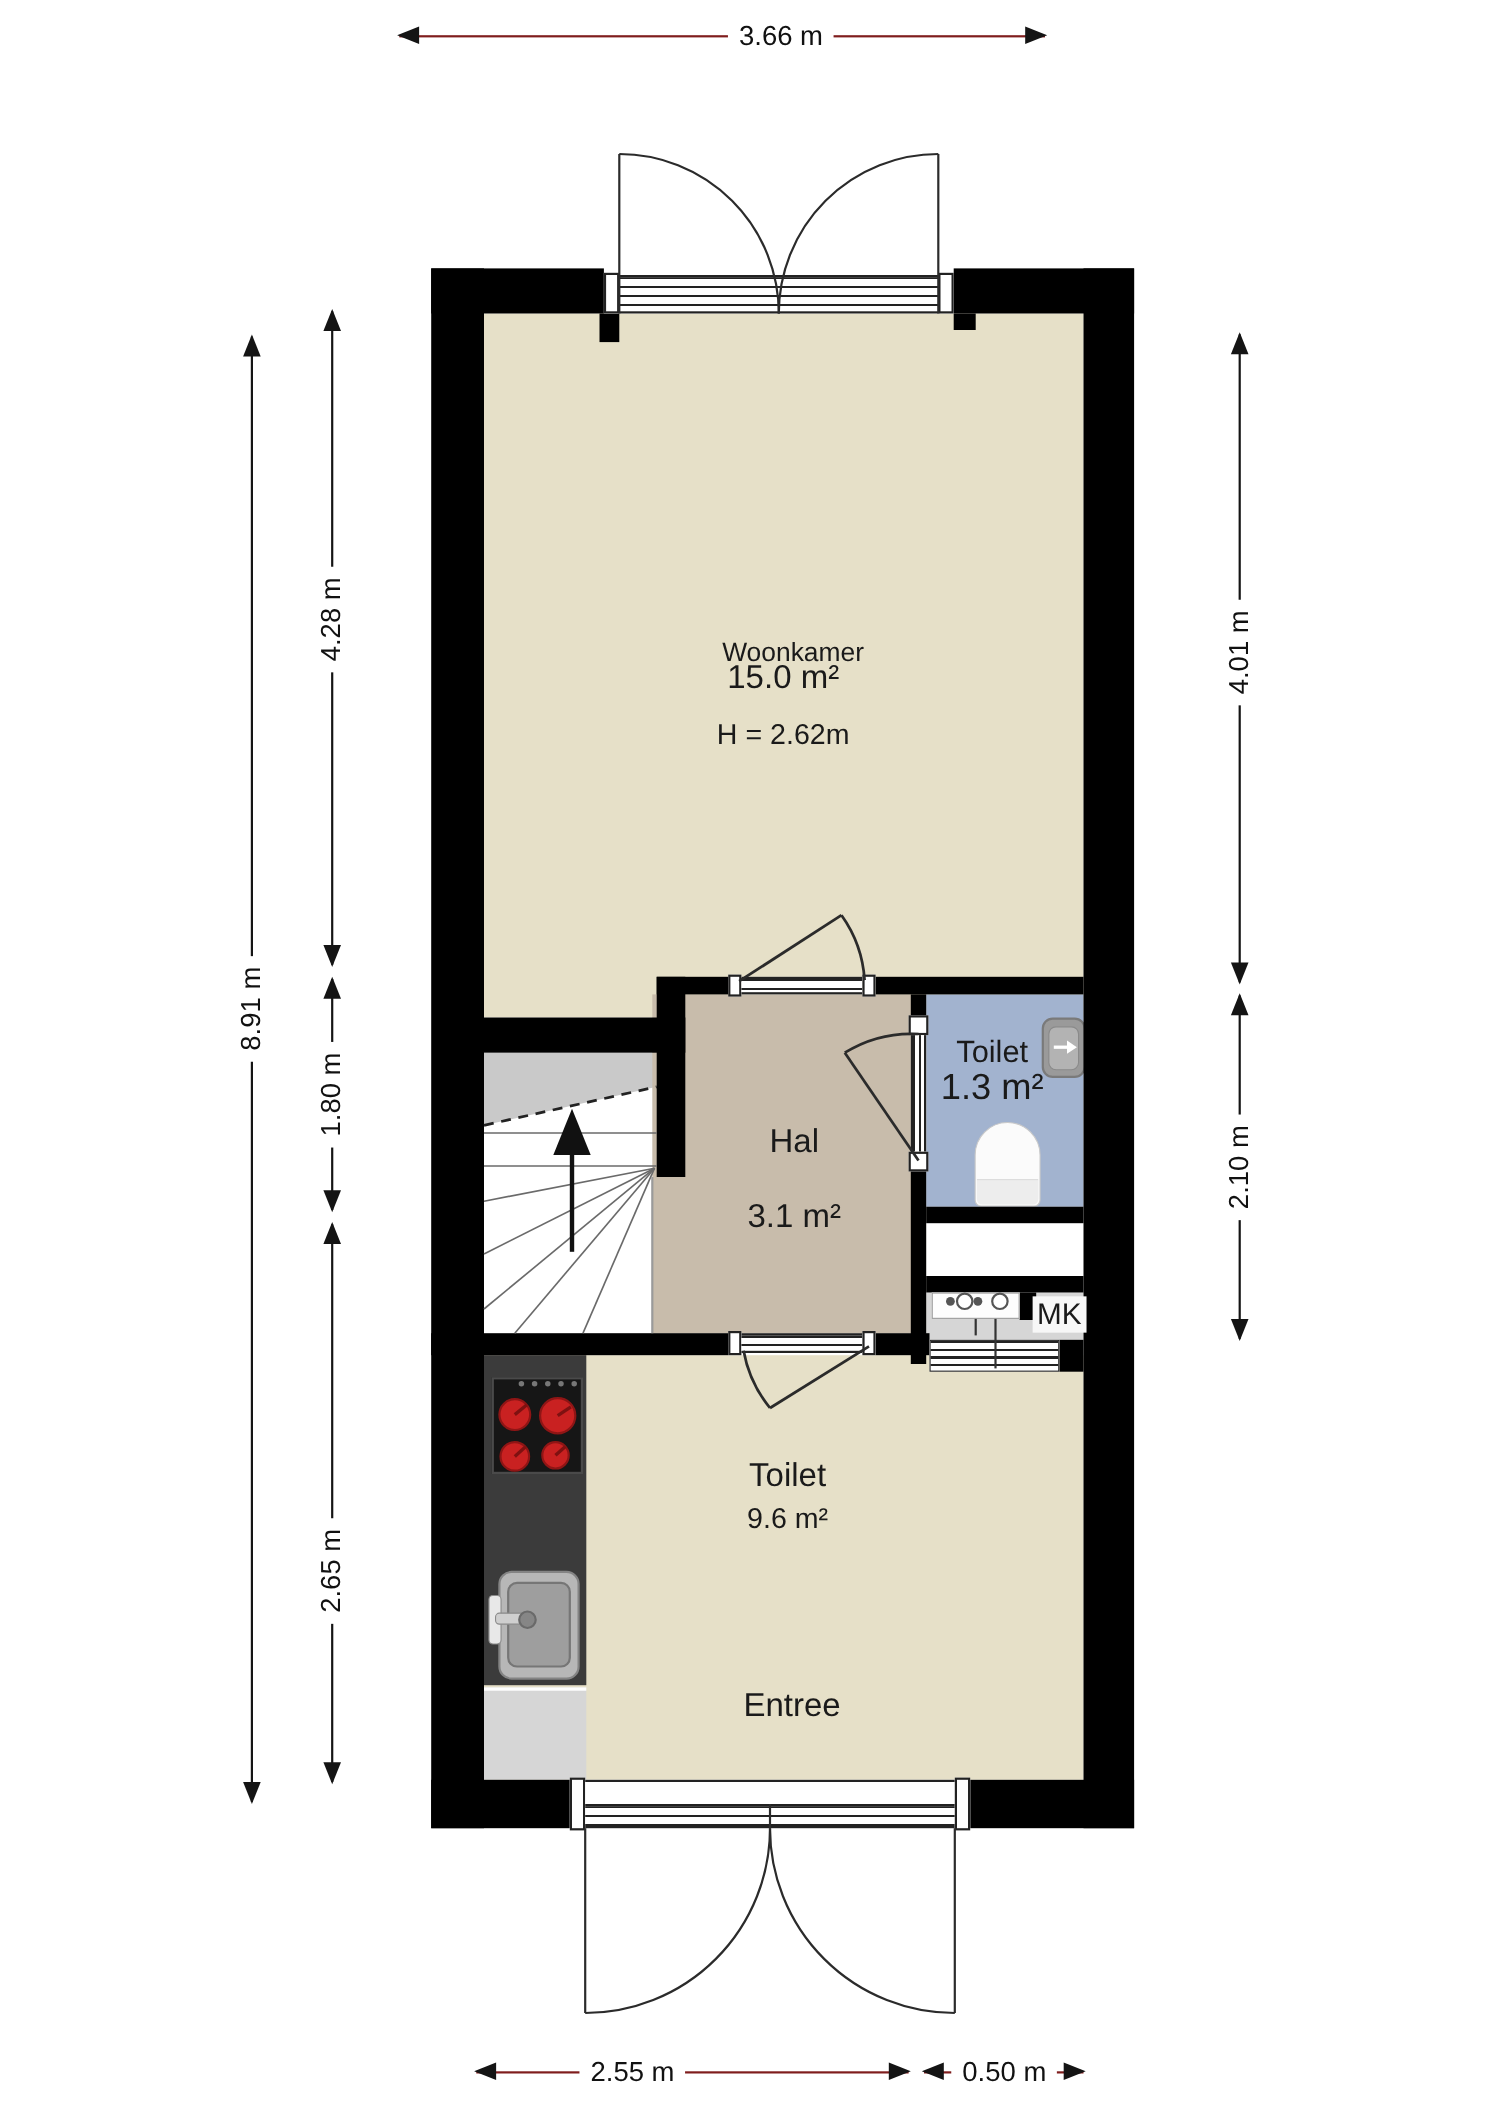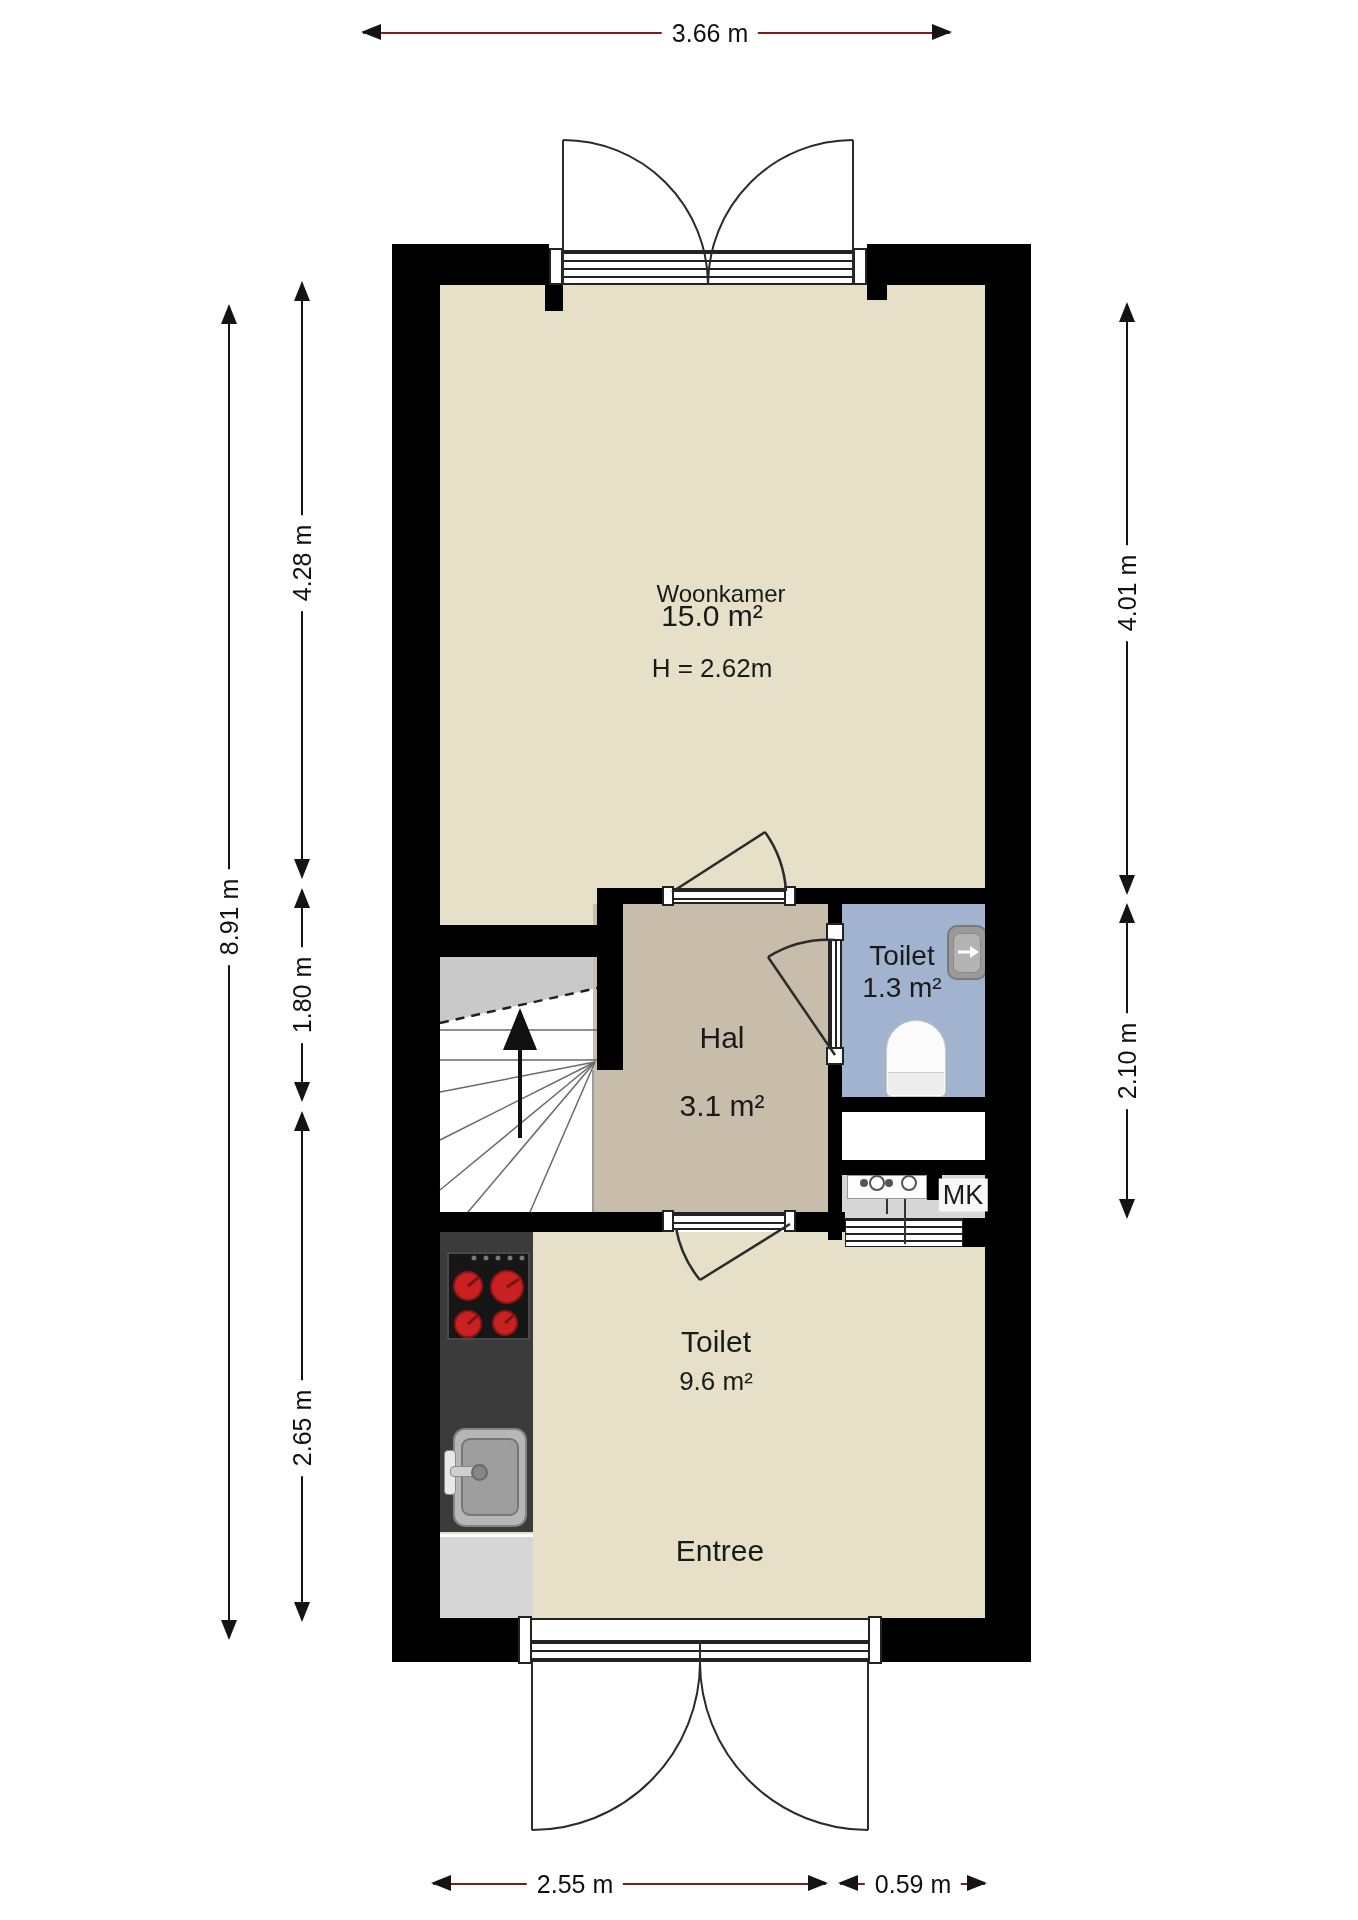--- a/index.html
+++ b/index.html
@@ -189,21 +189,21 @@
       <polygon points="979,952 970,946 970,958" fill="#fff"></polygon>
     </g>
   </svg>
 
   <div class="rlabel" style="left:692px;top:594px;font-size:24px;margin-left:29px;">Woonkamer</div>
   <div class="rlabel" style="left:712px;top:616px;font-size:30px;">15.0 m²</div>
   <div class="rlabel" style="left:712px;top:668px;font-size:26px;">H = 2.62m</div>
   <div class="rlabel" style="left:722px;top:1038px;font-size:30px;">Hal</div>
   <div class="rlabel" style="left:722px;top:1106px;font-size:30px;">3.1 m²</div>
   <div class="rlabel" style="left:902px;top:956px;font-size:28px;">Toilet</div>
-  <div class="rlabel" style="left:902px;top:988px;font-size:28px;">1.3 m²</div>
+  <div class="rlabel" style="left:902px;top:988px;font-size:33px;">1.3 m²</div>
   <div class="rlabel" style="left:716px;top:1342px;font-size:30px;">Toilet</div>
   <div class="rlabel" style="left:716px;top:1381px;font-size:26px;">9.6 m²</div>
   <div class="rlabel" style="left:720px;top:1551px;font-size:30px;text-align:right;">Entree</div>
   <div class="rlabel" style="left:963px;top:1195px;font-size:27px;background:#f7f7f7;padding:1px 4px;">MK</div>
 
   <div class="hdim" style="left:363px;top:32px;width:587px;">
     <span class="lbl" style="left:347px;">3.66 m</span>
   </div>
   <div class="vdim" style="left:228px;top:306px;height:1332px;">
     <span class="lbl" style="top:611px;">8.91 m</span>
@@ -220,16 +220,16 @@
   <div class="vdim" style="left:1126px;top:304px;height:589px;">
     <span class="lbl" style="top:289px;">4.01 m</span>
   </div>
   <div class="vdim" style="left:1126px;top:905px;height:312px;">
     <span class="lbl" style="top:156px;">2.10 m</span>
   </div>
   <div class="hdim" style="left:433px;top:1883px;width:393px;">
     <span class="lbl" style="left:142px;">2.55 m</span>
   </div>
   <div class="hdim" style="left:840px;top:1883px;width:145px;">
-    <span class="lbl" style="left:73px;">0.59 m</span>
+    <span class="lbl" style="left:73px;">0.50 m</span>
   </div>
 
 </div>
 
 </body></html>

